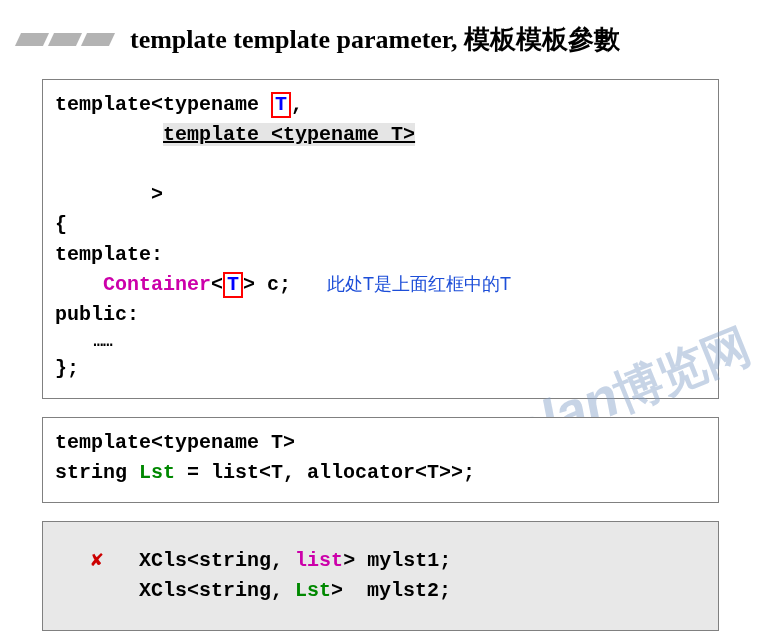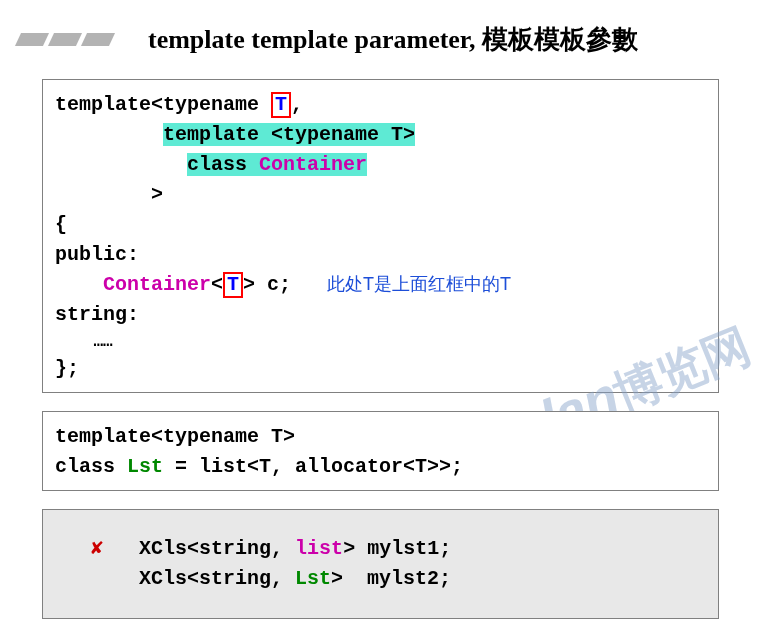--- a/index.html
+++ b/index.html
@@ -25,26 +25,26 @@
       width: 28px;
       height: 13px;
       background: #b3b3b3;
       transform: skewX(-25deg);
     }
     .title {
       font-family: Georgia, "Times New Roman", serif;
       font-size: 26px;
       font-weight: bold;
       color: #000000;
-      margin-left: 26px;
+      margin-left: 8px;
     }
     .code-box {
       border: 1.5px solid #808080;
       margin: 18px 42px 0 42px;
-      padding: 10px 12px 8px 12px;
+      padding: 10px 12px 14px 12px;
       font-size: 20px;
       line-height: 1.5;
       font-weight: bold;
       position: relative;
       background: #ffffff;
     }
     .box1 { margin-top: 22px; }
     .box3 { background: #e8e8e8; padding: 24px 12px; }
     .type-magenta { color: #cc00aa; }
     .green { color: #008800; }
@@ -56,23 +56,24 @@
       font-weight: normal;
       font-family: "SimSun", "Microsoft YaHei", sans-serif;
     }
     .redbox {
       border: 2px solid #ff0000;
       padding: 0 2px;
       display: inline-block;
       line-height: 1.1;
     }
     .hl {
-      background: #5eead4;
+      background: #e5e5e5;
       display: inline;
       padding: 0;
+      text-decoration: underline;
     }
     .watermark {
       position: absolute;
       left: 390px;
       top: 280px;
       font-family: Arial, sans-serif;
       font-size: 56px;
       font-weight: bold;
       font-style: italic;
       color: rgba(130, 160, 200, 0.45);
@@ -97,35 +98,35 @@
     <div class="stripe"></div>
     <div class="stripe"></div>
     <div class="stripe"></div>
   </div>
   <div class="title">template template parameter, 模板模板參數</div>
 </div>
 
 <div class="code-box box1">
   <div class="codeline"><span>template&lt;typename </span><span class="redbox"><span class="blue">T</span></span><span>,</span></div>
   <div class="codeline"><span>         </span><span class="hl"><span>template &lt;typename T&gt;</span></span></div>
-  <div class="codeline"><span>           </span><span class="hl"><span>class </span><span class="type-magenta">Container</span></span></div>
+  <div class="codeline"><span>           </span></div>
   <div class="codeline">        &gt;</div>
   <div class="codeline">{</div>
+  <div class="codeline">template:</div>
+  <div class="codeline"><span>    </span><span class="type-magenta">Container</span><span>&lt;</span><span class="redbox"><span class="blue">T</span></span><span>&gt; c;</span><span>   </span><span class="annotation">此处T是上面红框中的T</span></div>
   <div class="codeline">public:</div>
-  <div class="codeline"><span>    </span><span class="type-magenta">Container</span><span>&lt;</span><span class="redbox"><span class="blue">T</span></span><span>&gt; c;</span><span>   </span><span class="annotation">此处T是上面红框中的T</span></div>
-  <div class="codeline">string:</div>
   <div class="codeline ellipsis">    ……</div>
   <div class="codeline">};</div>
 
   <div class="watermark">
     <span>Boolan</span><span class="cn">博览网</span>
   </div>
 </div>
 
 <div class="code-box">
   <div class="codeline">template&lt;typename T&gt;</div>
-  <div class="codeline"><span>class </span><span class="green">Lst</span><span> = list&lt;T, allocator&lt;T&gt;&gt;;</span></div>
+  <div class="codeline"><span>string </span><span class="green">Lst</span><span> = list&lt;T, allocator&lt;T&gt;&gt;;</span></div>
 </div>
 
 <div class="code-box box3">
   <div class="codeline"><span>   </span><span class="redx">✘</span><span>   </span><span>XCls&lt;string, </span><span class="type-magenta">list</span><span>&gt; mylst1;</span></div>
   <div class="codeline"><span>       </span><span>XCls&lt;string, </span><span class="green">Lst</span><span>&gt;  mylst2;</span></div>
 </div>
 
 </body></html>

